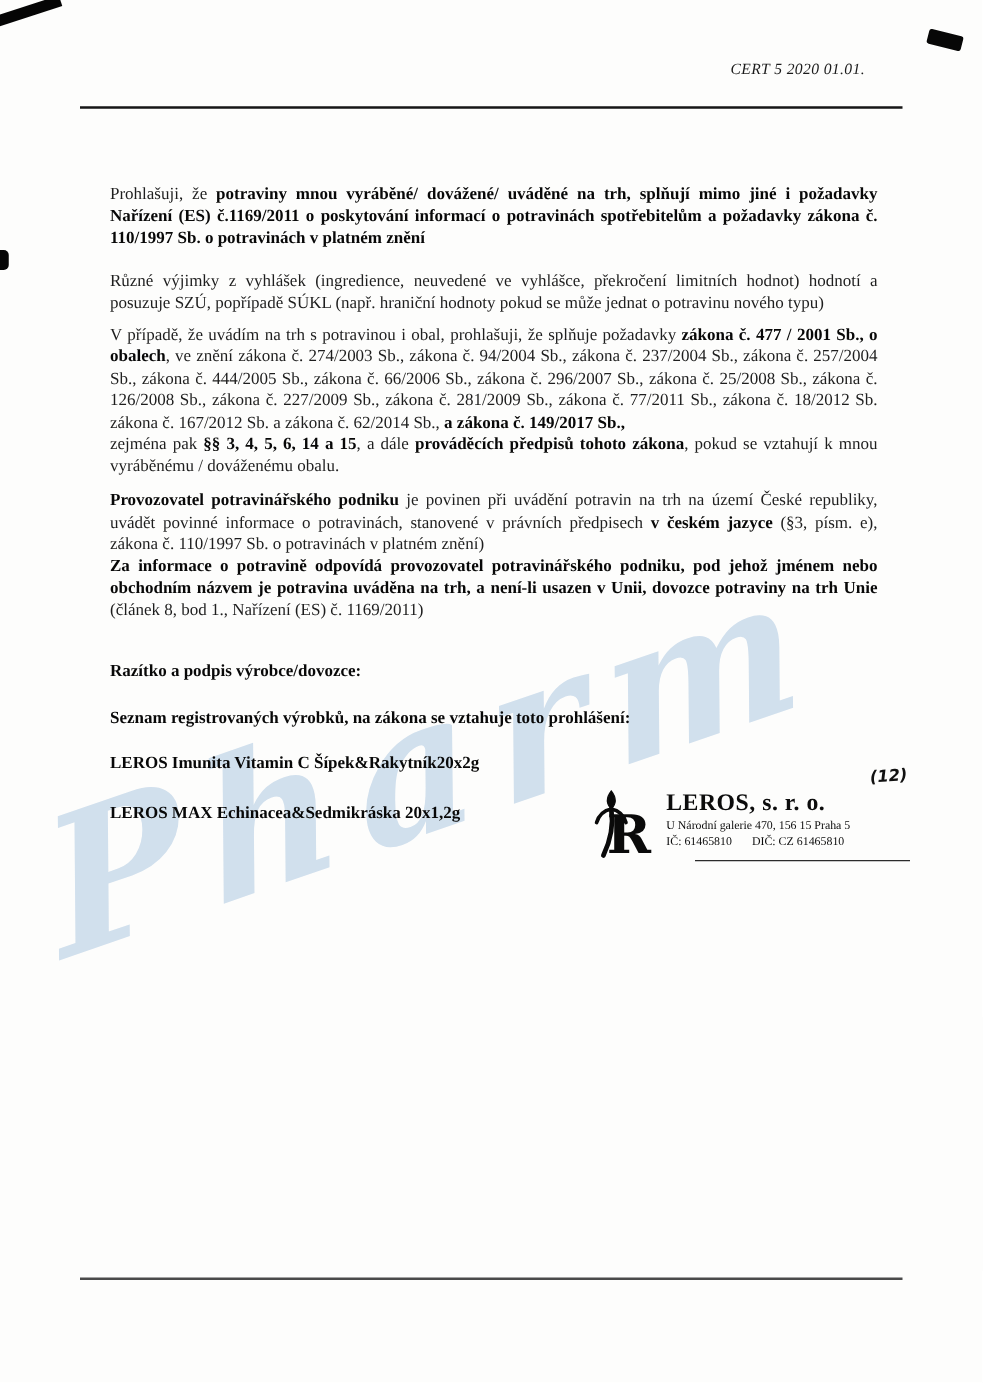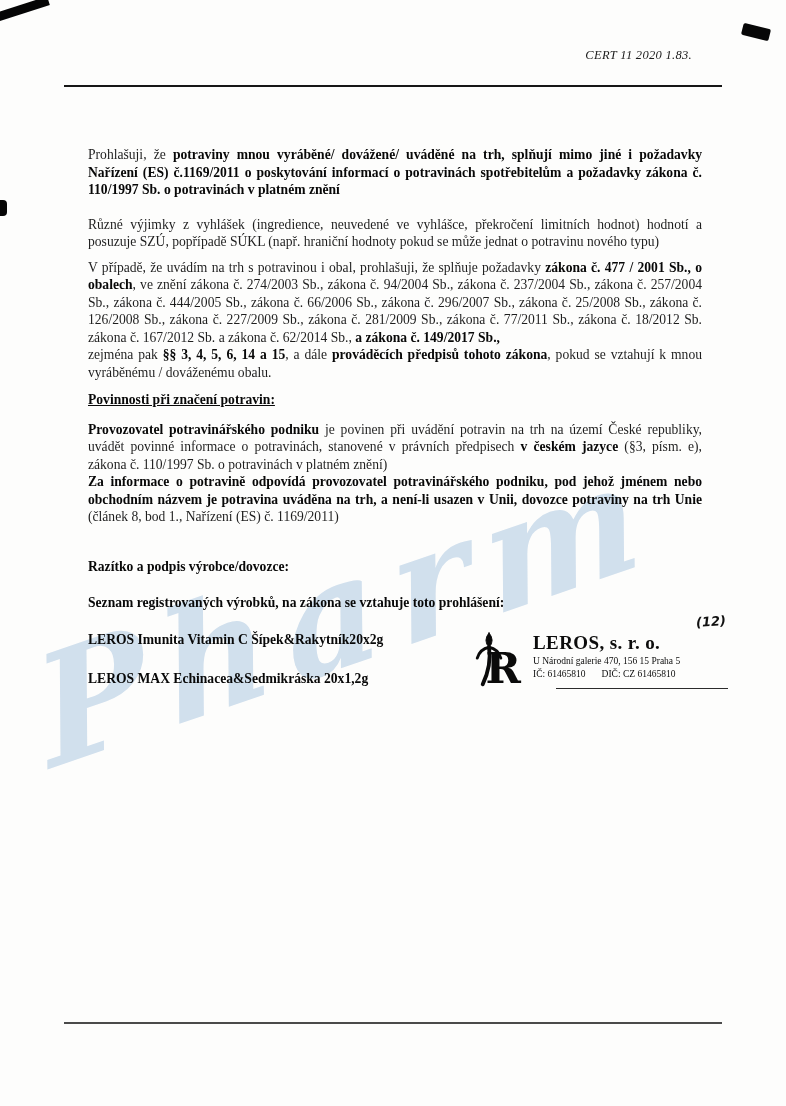--- a/index.html
+++ b/index.html
@@ -69,29 +69,28 @@
 <body>
 
 <div class="page">
 
   <div class="art-tl"></div>
   <div class="art-tr"></div>
   <div class="art-left"></div>
 
   <div class="watermark">Pharm</div>
 
-  <div class="cert">CERT 11 2020 1.83.</div>
+  <div class="cert">CERT 5 2020 01.01.</div>
   <div class="rule-top"></div>
 
   <div class="content">
     <p class="para"><span class="">Prohlašuji, že </span><span class="b ">potraviny mnou vyráběné/ dovážené/ uváděné na trh, splňují mimo jiné i požadavky Nařízení (ES) č.1169/2011 o poskytování informací o potravinách spotřebitelům a požadavky zákona č. 110/1997 Sb. o potravinách v platném znění</span></p>
     <p class="para mb16"><span class="">Různé výjimky z vyhlášek (ingredience, neuvedené ve vyhlášce, překročení limitních hodnot) hodnotí a posuzuje SZÚ, popřípadě SÚKL (např. hraniční hodnoty pokud se může jednat o potravinu nového typu)</span></p>
     <p class="para mb0"><span class="">V případě, že uvádím na trh s potravinou i obal, prohlašuji, že splňuje požadavky </span><span class="b ">zákona č. 477 / 2001 Sb., o obalech</span><span class="">, ve znění zákona č. 274/2003 Sb., zákona č. 94/2004 Sb., zákona č. 237/2004 Sb., zákona č. 257/2004 Sb., zákona č. 444/2005 Sb., zákona č. 66/2006 Sb., zákona č. 296/2007 Sb., zákona č. 25/2008 Sb., zákona č. 126/2008 Sb., zákona č. 227/2009 Sb., zákona č. 281/2009 Sb., zákona č. 77/2011 Sb., zákona č. 18/2012 Sb. zákona č. 167/2012 Sb. a zákona č. 62/2014 Sb., </span><span class="b ">a zákona č. 149/2017 Sb.,</span></p>
     <p class="para mb10"><span class="">zejména pak </span><span class="b ">§§ 3, 4, 5, 6, 14 a 15</span><span class="">, a dále </span><span class="b ">prováděcích předpisů tohoto zákona</span><span class="">, pokud se vztahují k mnou vyráběnému / dováženému obalu.</span></p>
-    <p class="para mb12 left-align"><span class="b u">Povinnosti při značení potravin:</span></p>
     <p class="para mb0"><span class="b ">Provozovatel potravinářského podniku</span><span class=""> je povinen při uvádění potravin na trh na území České republiky, uvádět povinné informace o potravinách, stanovené v právních předpisech </span><span class="b ">v českém jazyce</span><span class=""> (§3, písm. e), zákona č. 110/1997 Sb. o potravinách v platném znění)</span></p>
     <p class="para mb32"><span class="b ">Za informace o potravině odpovídá provozovatel potravinářského podniku, pod jehož jménem nebo obchodním názvem je potravina uváděna na trh, a není-li usazen v Unii, dovozce potraviny na trh Unie</span><span class=""> (článek 8, bod 1., Nařízení (ES) č. 1169/2011)</span></p>
     <p class="para mb19 left-align"><span class="b ">Razítko a podpis výrobce/dovozce:</span></p>
     <p class="para mb19 left-align"><span class="b ">Seznam registrovaných výrobků, na zákona se vztahuje toto prohlášení:</span></p>
     <p class="para mb22 left-align b">LEROS Imunita Vitamin C Šípek&amp;Rakytník20x2g</p>
     <p class="para mb0 left-align b">LEROS MAX Echinacea&amp;Sedmikráska 20x1,2g</p>
   </div>
 
   <div class="stamp">
     <span class="hand">(12)</span>

